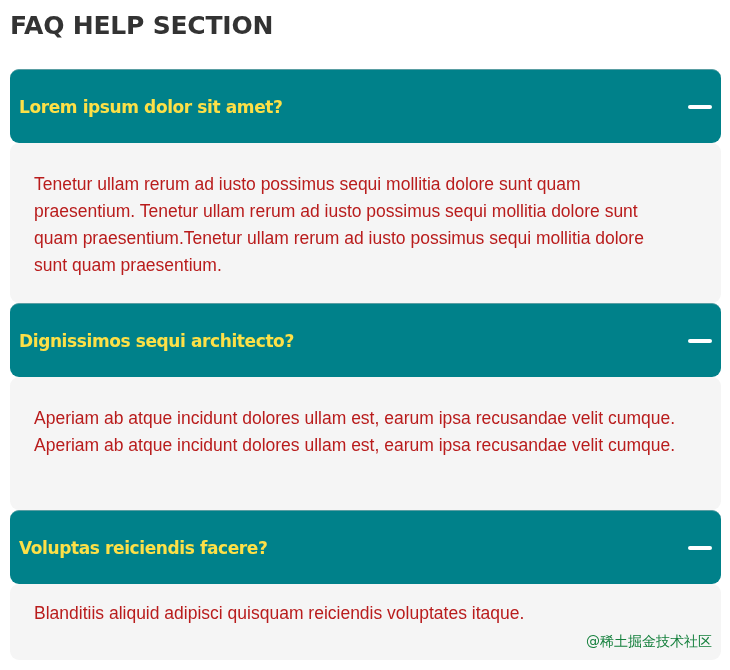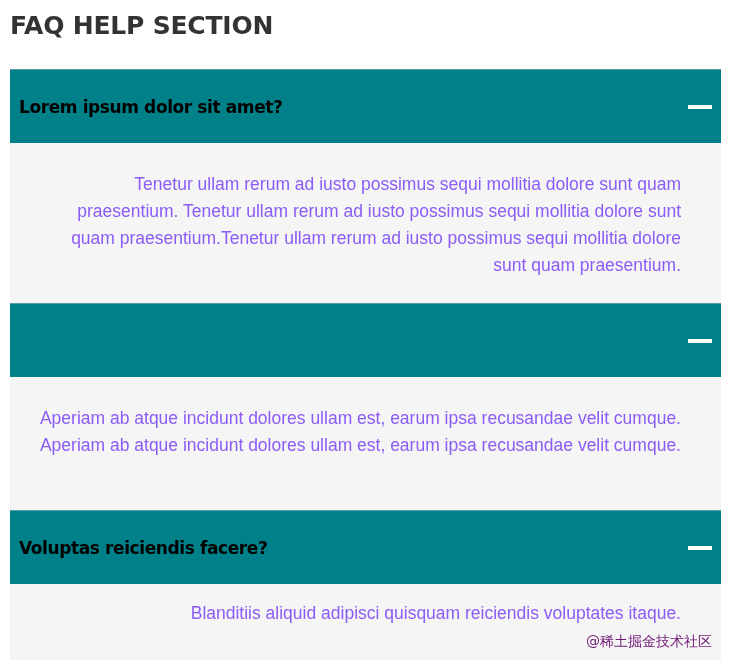--- a/index.html
+++ b/index.html
@@ -1,15 +1,15 @@
 <!DOCTYPE html>
 <html><head>
   <meta charset="utf-8">
   <style>
-    * { box-sizing: border-box; margin: 0; padding: 0; }
+    * { box-sizing: border-box; margin: 0; padding: 0; border-radius: 9px; }
     html, body {
       width: 730px;
       height: 670px;
       background: #ffffff;
       overflow: hidden;
       font-family: "DejaVu Sans", sans-serif;
     }
     .page {
       position: relative;
       width: 730px;
@@ -36,54 +36,53 @@
       position: relative;
       height: 74px;
       background: #00818a;
       display: flex;
       align-items: center;
       padding-left: 9px;
       cursor: pointer;
       border-top: 1px solid #5a9ea3;
     }
     .faq-question {
-      color: #000000;
+      color: #fde047;
       font-family: "DejaVu Sans", sans-serif;
       font-weight: bold;
       font-size: 17px;
       letter-spacing: -0.4px;
     }
     .toggle-icon {
       position: absolute;
       right: 9px;
       top: 50%;
       width: 24px;
       height: 4px;
       margin-top: -2px;
       background: #ffffff;
     }
     .faq-body {
       background: #f5f5f5;
       padding: 28px 40px 23px 24px;
-      color: #8b5cf6;
+      color: #b91c1c;
       font-family: "Liberation Sans", sans-serif;
       font-size: 17.5px;
       line-height: 27px;
-      text-align: right;
     }
     .faq-item.item-0 .faq-body { height: 160px; padding-top: 28px; }
     .faq-item.item-1 .faq-body { height: 133px; }
     .faq-item.item-2 .faq-body { height: 76px; padding-top: 16px; }
     .watermark {
       position: absolute;
       right: 18px;
       top: 633px;
       font-family: "DejaVu Sans", sans-serif;
       font-size: 14px;
-      color: #701a75;
+      color: #15803d;
     }
   </style>
 </head>
 <body>
 
 <div class="page">
   <h1 class="page-title">FAQ HELP SECTION</h1>
 
   <div class="faq-list">
 
@@ -92,20 +91,21 @@
         <span class="faq-question">Lorem ipsum dolor sit amet?</span>
         <span class="toggle-icon"></span>
       </div>
       <div class="faq-body">
         <p>Tenetur ullam rerum ad iusto possimus sequi mollitia dolore sunt quam praesentium. Tenetur ullam rerum ad iusto possimus sequi mollitia dolore sunt quam praesentium.Tenetur ullam rerum ad iusto possimus sequi mollitia dolore sunt quam praesentium.</p>
       </div>
     </div>
 
     <div class="faq-item item-1">
       <div class="faq-header">
+        <span class="faq-question">Dignissimos sequi architecto?</span>
         <span class="toggle-icon"></span>
       </div>
       <div class="faq-body">
         <p>Aperiam ab atque incidunt dolores ullam est, earum ipsa recusandae velit cumque. Aperiam ab atque incidunt dolores ullam est, earum ipsa recusandae velit cumque.</p>
       </div>
     </div>
 
     <div class="faq-item item-2">
       <div class="faq-header">
         <span class="faq-question">Voluptas reiciendis facere?</span>

